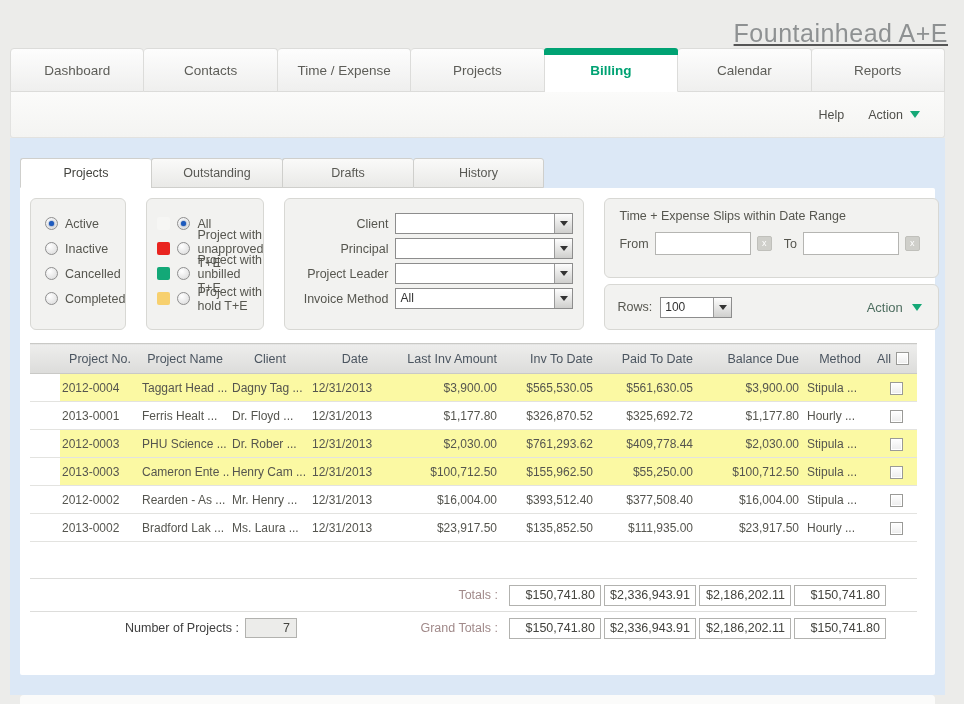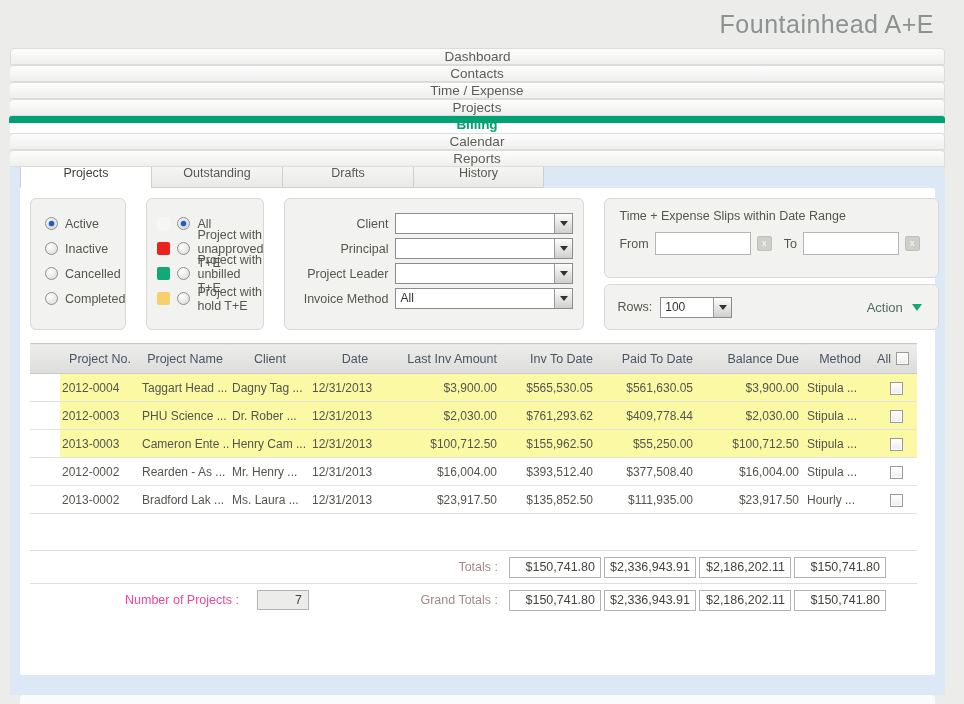--- a/index.html
+++ b/index.html
@@ -1,24 +1,24 @@
 <!DOCTYPE html>
 <html><head>
 <meta charset="utf-8">
 <style>
   * { margin:0; padding:0; box-sizing:border-box; }
   html,body { width:964px; height:704px; overflow:hidden; }
   body { background:#ececea; font-family:"Liberation Sans", sans-serif; color:#555; }
 
   
-  .app-header { height:48px; display:flex; align-items:center; justify-content:flex-end; padding-right:30px; background:#ececea; }
+  .app-header { height:48px; display:flex; align-items:flex-end; justify-content:flex-end; padding-right:16px; background:#ececea;text-decoration:underline; }
   .app-title { font-size:25px; color:#8e9192; font-weight:normal; letter-spacing:0.5px; }
 
   
-  .main-tabs { margin:0 19px 0 10px; height:44px; display:flex;flex-direction:column; }
+  .main-tabs { margin:0 19px 0 10px; height:44px; display:flex; }
   .main-tab { flex:1; position:relative; display:flex; align-items:center; justify-content:center;
     background:linear-gradient(#fdfdfd,#efefee); border:1px solid #dcdcda; border-left:none;
     border-radius:4px 4px 0 0; font-size:13.5px; color:#5d5d58; cursor:pointer; }
   .main-tab:first-child { border-left:1px solid #dcdcda; }
   .main-tab.active { background:#fff; color:#00a273; font-weight:bold; border-bottom-color:#fff; }
   .main-tab.active::before { content:""; position:absolute; top:-1px; left:-1px; right:-1px; height:7px;
     background:#00a273; border-radius:3px 3px 0 0; }
 
   
   .toolbar { margin:0 19px 0 10px; height:46px; background:linear-gradient(#fbfbfa,#f4f4f2);
@@ -97,21 +97,21 @@
   .hdr-all { display:inline-flex; align-items:center; gap:5px; }
 
   
   .totals { margin:36px 0 0 10px; width:887px; }
   .t-row { display:flex; align-items:center; height:33px; border-top:1px solid #dddddb; }
   .t-spacer { flex:1; }
   .t-label { color:#a18a8a; font-size:12.5px; margin-right:8px; white-space:nowrap; }
   .t-box { width:92px; height:21px; border:1px solid #b2b2af; background:#fff; font-size:12.5px; color:#44443f;
     display:flex; align-items:center; justify-content:flex-end; padding:0 5px; margin-left:3px; }
   .t-boxes { display:flex; margin-right:31px; }
-  .np-label { color:#ec4899; font-size:12.5px; margin-left:95px; margin-right:18px; }
+  .np-label { color:#404040; font-size:12.5px; margin-left:95px; margin-right:6px; }
   .np-box { width:52px; height:20px; border:1px solid #b2b2af; background:#ececea; font-size:12.5px; color:#44443f;
     display:flex; align-items:center; justify-content:flex-end; padding:0 6px; }
 
   
   .footer-strip { margin:0 29px 0 20px; height:9px; background:#fbfbfa; border-radius:4px 4px 0 0; }
 </style>
 </head>
 <body>
 
 <div class="app-header">
@@ -321,20 +321,33 @@
           <td>Taggart Head ...</td>
           <td>Dagny Tag ...</td>
           <td>12/31/2013</td>
           <td class="num">$3,900.00</td>
           <td class="num">$565,530.05</td>
           <td class="num">$561,630.05</td>
           <td class="num">$3,900.00</td>
           <td>Stipula ...</td>
           <td class="chk"><span class="cb"></span></td>
         </tr>
+        <tr class="plain">
+          <td class="ind"><span class="sq yellow"></span></td>
+          <td>2013-0001</td>
+          <td>Ferris Healt ...</td>
+          <td>Dr. Floyd ...</td>
+          <td>12/31/2013</td>
+          <td class="num">$1,177.80</td>
+          <td class="num">$326,870.52</td>
+          <td class="num">$325,692.72</td>
+          <td class="num">$1,177.80</td>
+          <td>Hourly ...</td>
+          <td class="chk"><span class="cb"></span></td>
+        </tr>
         <tr class="highlighted">
           <td class="ind"><span class="sq red"></span></td>
           <td>2012-0003</td>
           <td>PHU Science ...</td>
           <td>Dr. Rober ...</td>
           <td>12/31/2013</td>
           <td class="num">$2,030.00</td>
           <td class="num">$761,293.62</td>
           <td class="num">$409,778.44</td>
           <td class="num">$2,030.00</td>

